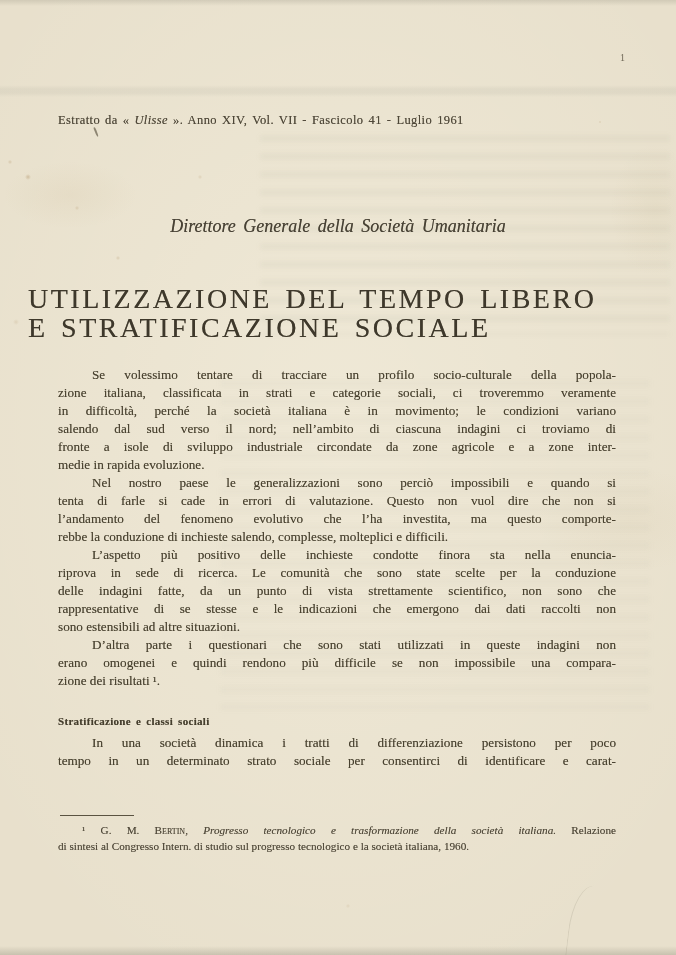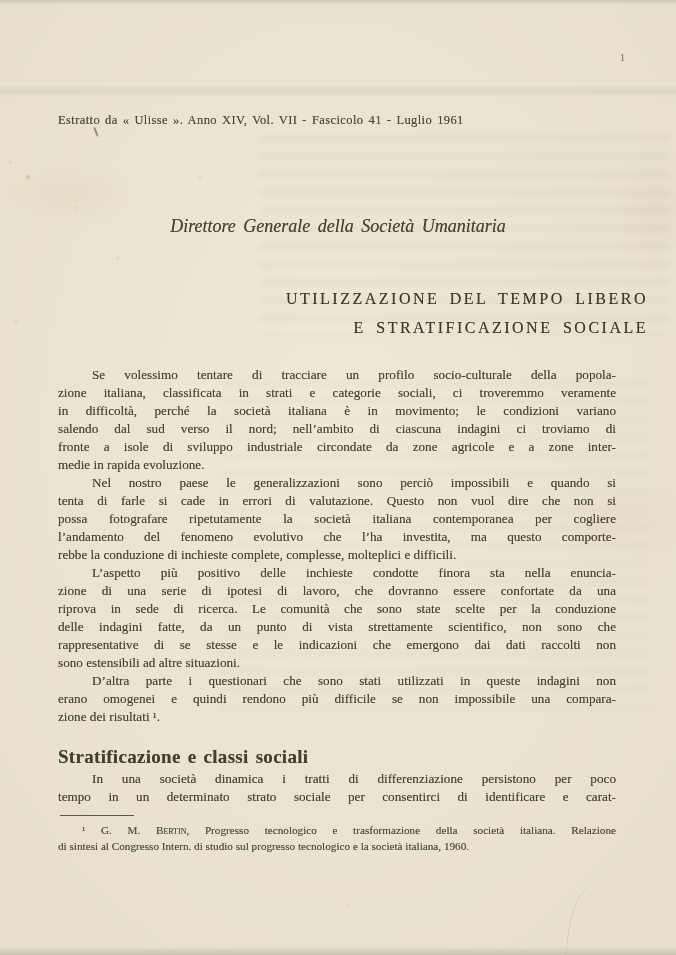--- a/index.html
+++ b/index.html
@@ -35,56 +35,56 @@
   .ghost2{
     position:absolute;left:220px;top:380px;width:430px;height:330px;
     background:repeating-linear-gradient(180deg, rgba(128,134,114,.035) 0 7px, rgba(0,0,0,0) 7px 18px);
     filter:blur(2.5px);
   }
   .header{
     position:absolute;left:58px;top:113px;width:560px;
     font-size:12.5px;letter-spacing:.4px;word-spacing:1.5px;color:#4e4738;
     text-shadow:0 0 .5px rgba(78,71,56,.6);
   }
-  .it{}
+  .it{font-style:italic;}
   .sc{font-variant:small-caps;}
   .pen-mark{
     position:absolute;left:95px;top:127px;width:2px;height:10px;
     background:#6e6553;transform:rotate(-22deg);border-radius:40% 40% 60% 60%;opacity:.75;
   }
   .bleed-number{
     position:absolute;left:620px;top:52px;font-size:10px;color:rgba(88,82,66,.85);
     font-family:"Liberation Serif",serif;
   }
   .author-name{
     position:absolute;left:58px;top:194px;width:560px;text-align:center;
     font-size:13px;letter-spacing:3px;color:#474134;
     text-shadow:0 0 .5px rgba(71,65,52,.6);
   }
   .author-role{
     position:absolute;left:58px;top:216px;width:560px;text-align:center;
     font-style:italic;font-size:18px;word-spacing:3px;color:#474134;
     text-shadow:0 0 .5px rgba(71,65,52,.6);
   }
   .title{
-    position:absolute;left:28px;top:284px;width:620px;text-align:right;
-    font-size:16px;line-height:29px;letter-spacing:2.5px;word-spacing:4px;color:#3e382b;
+    position:absolute;left:28px;top:284px;width:620px;text-align:left;
+    font-size:28px;line-height:29px;letter-spacing:2.5px;word-spacing:4px;color:#3e382b;
     text-shadow:0 0 .6px rgba(62,56,43,.55);
   }
   .body{
     position:absolute;left:58px;top:366px;width:558px;
     font-size:13.2px;line-height:18px;color:#48412f;
     text-shadow:0 0 .5px rgba(72,65,47,.5);
   }
   .body .line{height:18px;overflow:hidden;}
   .jl{text-align:justify;text-align-last:justify;}
   .ll{text-align:center;text-align-last:left;}
   .ind{text-indent:34px;}
   .section-heading{
-    margin-top:22px;font-weight:bold;font-size:19px;line-height:18px;
+    margin-top:22px;font-weight:bold;font-size:11px;line-height:18px;
     letter-spacing:.3px;word-spacing:2px;color:#453e2d;
   }
   .p-after{margin-top:4px;}
   .footnote-rule{
     position:absolute;left:60px;top:815px;width:74px;height:0;
     border-top:1.2px solid #5a5341;
   }
   .footnote{
     position:absolute;left:58px;top:822px;width:558px;
     font-size:11.2px;line-height:16px;color:#4e4738;
@@ -126,28 +126,26 @@
       <div class="line jl">zione italiana, classificata in strati e categorie sociali, ci troveremmo veramente</div>
       <div class="line jl">in difficoltà, perché la società italiana è in movimento; le condizioni variano</div>
       <div class="line jl">salendo dal sud verso il nord; nell’ambito di ciascuna indagini ci troviamo di</div>
       <div class="line jl">fronte a isole di sviluppo industriale circondate da zone agricole e a zone inter-</div>
       <div class="line ll">medie in rapida evoluzione.</div>
     </div>
 
     <div>
       <div class="line jl ind">Nel nostro paese le generalizzazioni sono perciò impossibili e quando si</div>
       <div class="line jl">tenta di farle si cade in errori di valutazione. Questo non vuol dire che non si</div>
-      <div class="line jl">possa fotografare ripetutamente la società italiana contemporanea per cogliere</div>
       <div class="line jl">l’andamento del fenomeno evolutivo che l’ha investita, ma questo comporte-</div>
-      <div class="line ll">rebbe la conduzione di inchieste complete, complesse, molteplici e difficili.</div>
+      <div class="line ll">rebbe la conduzione di inchieste salendo, complesse, molteplici e difficili.</div>
     </div>
 
     <div>
       <div class="line jl ind">L’aspetto più positivo delle inchieste condotte finora sta nella enuncia-</div>
-      <div class="line jl">zione di una serie di ipotesi di lavoro, che dovranno essere confortate da una</div>
       <div class="line jl">riprova in sede di ricerca. Le comunità che sono state scelte per la conduzione</div>
       <div class="line jl">delle indagini fatte, da un punto di vista strettamente scientifico, non sono che</div>
       <div class="line jl">rappresentative di se stesse e le indicazioni che emergono dai dati raccolti non</div>
       <div class="line ll">sono estensibili ad altre situazioni.</div>
     </div>
 
     <div>
       <div class="line jl ind">D’altra parte i questionari che sono stati utilizzati in queste indagini non</div>
       <div class="line jl">erano omogenei e quindi rendono più difficile se non impossibile una compara-</div>
       <div class="line ll">zione dei risultati ¹.</div>

